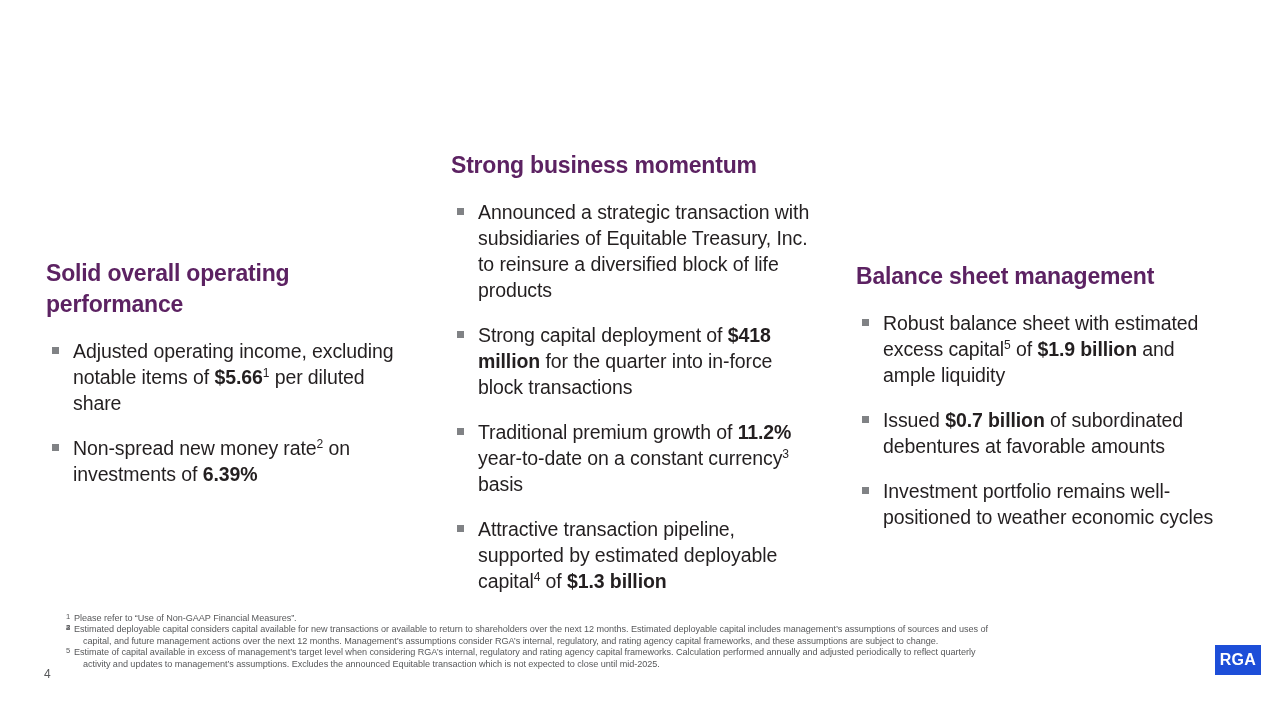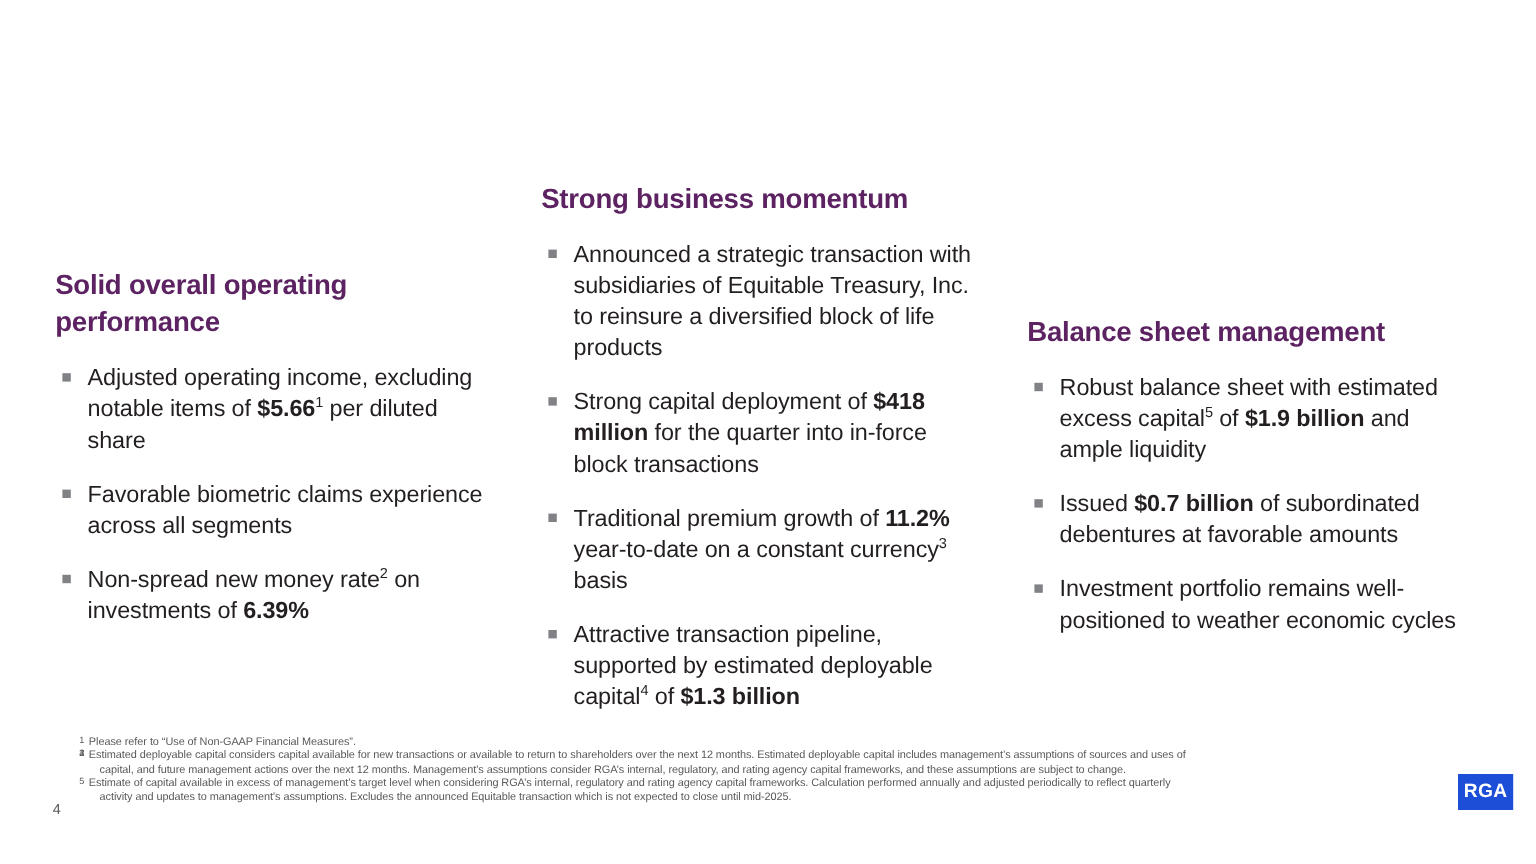--- a/index.html
+++ b/index.html
@@ -159,21 +159,21 @@
 <body>
 
 <div class="slide">
 
 
   <div class="columns">
     <div class="column col-1">
       <div class="col-heading">Solid overall operating performance</div>
       <ul class="bullets">
           <li><span class="bullet-marker"></span><span>Adjusted operating income, excluding notable items of </span><b>$5.66</b><sup>1</sup><span> per diluted share</span></li>
-          <li><span class="bullet-marker"></span><span>Favorable biometric claims experience across all segments</span></li>
+          <li><span class="bullet-marker"></span></li>
           <li><span class="bullet-marker"></span><span>Non-spread new money rate</span><sup>2</sup><span> on investments of </span><b>6.39%</b></li>
         </ul>
     </div>
     <div class="column col-2">
       <div class="col-heading">Strong business momentum</div>
       <ul class="bullets">
           <li><span class="bullet-marker"></span><span>Announced a strategic transaction with subsidiaries of Equitable Treasury, Inc. to reinsure a diversified block of life products</span></li>
           <li><span class="bullet-marker"></span><span>Strong capital deployment of </span><b>$418 million</b><span> for the quarter into in-force block transactions</span></li>
           <li><span class="bullet-marker"></span><span>Traditional premium growth of </span><b>11.2%</b><span> year-to-date on a constant currency</span><sup>3</sup><span> basis</span></li>
           <li><span class="bullet-marker"></span><span>Attractive transaction pipeline, supported by estimated deployable capital</span><sup>4</sup><span> of </span><b>$1.3 billion</b></li>

